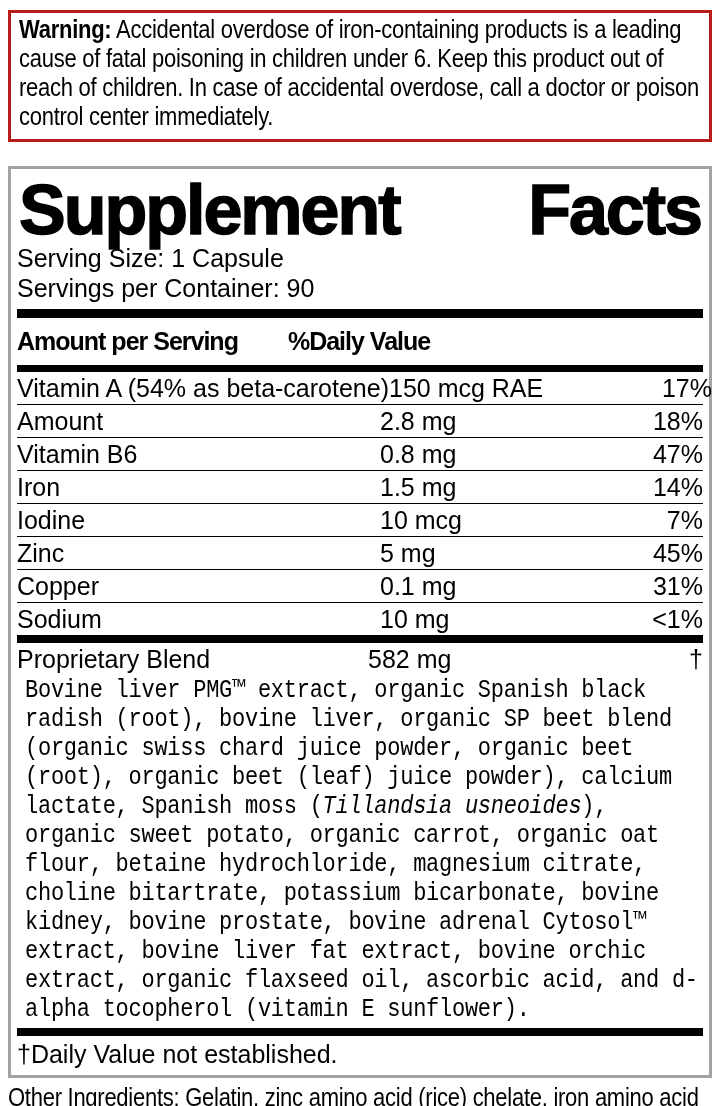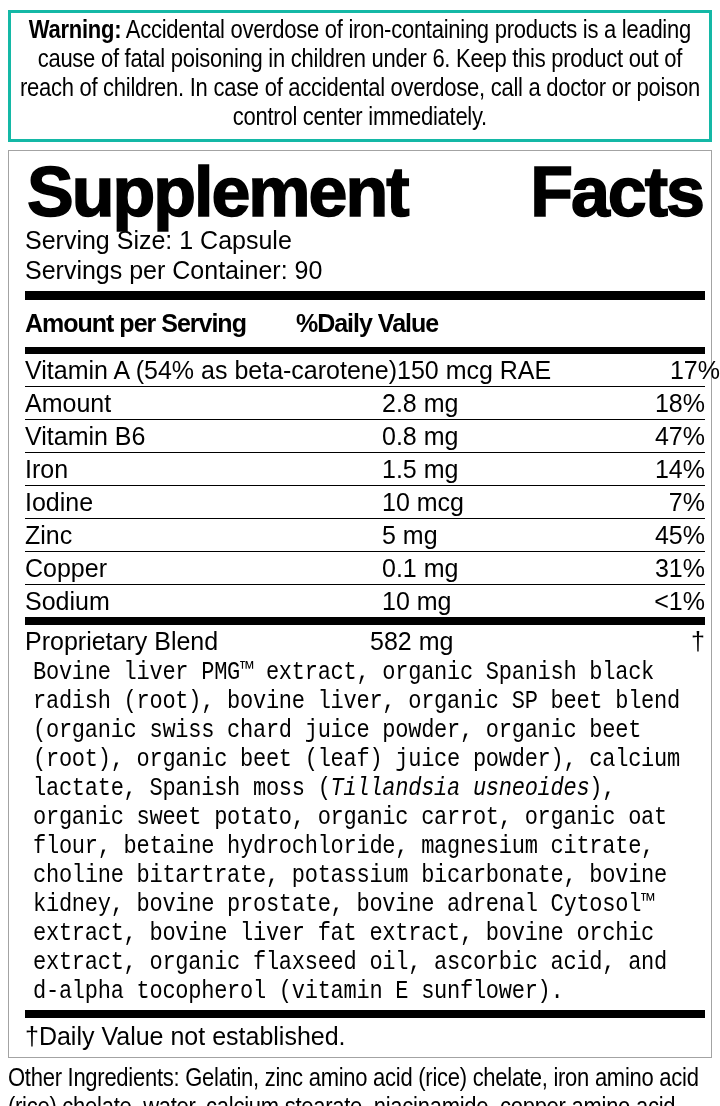--- a/index.html
+++ b/index.html
@@ -22,36 +22,35 @@
     transform: scaleX(0.88);
     transform-origin: 0 0;
     width: 113.6%;
     letter-spacing: -0.3px;
   }
   .sx  { transform: scaleX(0.92); transform-origin: 0 50%; white-space: nowrap; }
   .sxr { transform: scaleX(0.92); transform-origin: 100% 50%; white-space: nowrap; }
 
   
   .warnbox {
-    border: 3px solid #14b8a6;
+    border: 3px solid #b91c1c;
     padding: 2px 8px 8px 8px;
     box-sizing: border-box;
-    text-align: center;
   }
   .warn-text {
     font-size: 25px;
     line-height: 29px;
   }
   .warn-label { font-weight: bold; }
 
   
   .panel {
-    border: 1px solid #a3a3a3;
-    margin-top: 8px;
-    padding: 0 6px 4px 16px;
+    border: 3px solid #a3a3a3;
+    margin-top: 24px;
+    padding: 0 6px 4px 6px;
     box-sizing: border-box;
   }
   .title-row {
     display: flex;
     justify-content: space-between;
     align-items: baseline;
     font-size: 70px;
     font-weight: bold;
     letter-spacing: -2px;
     -webkit-text-stroke: 1.5px #000;

